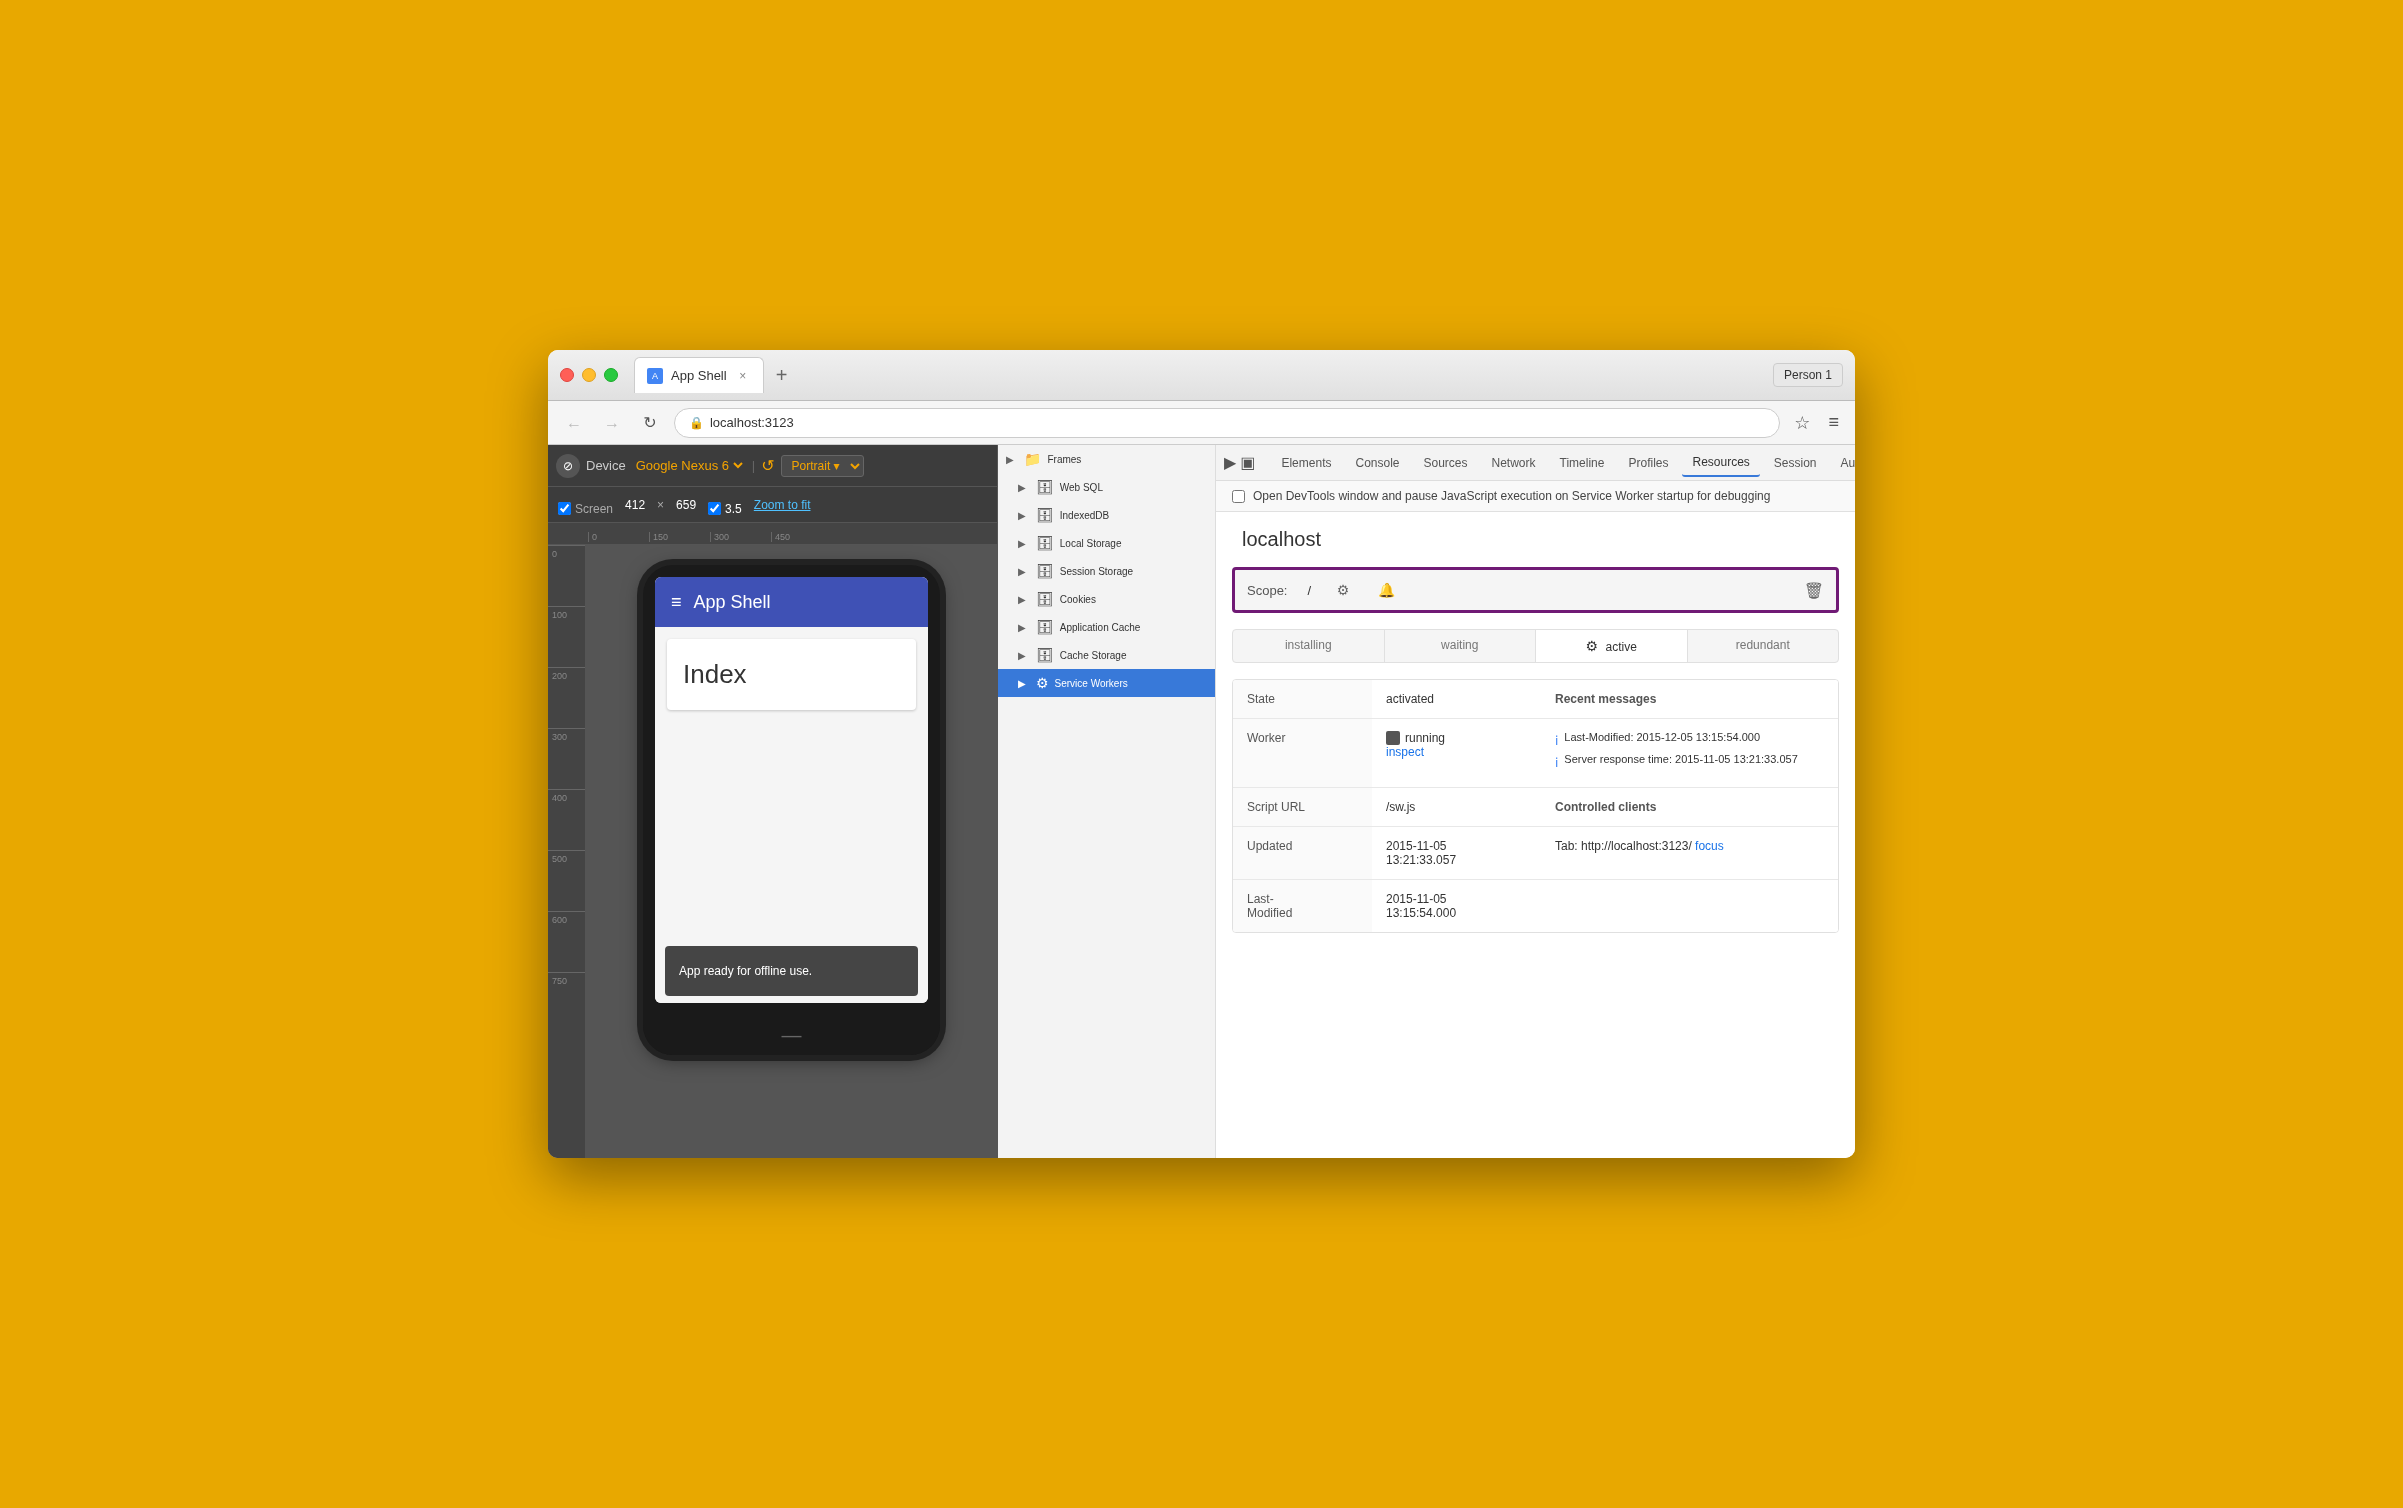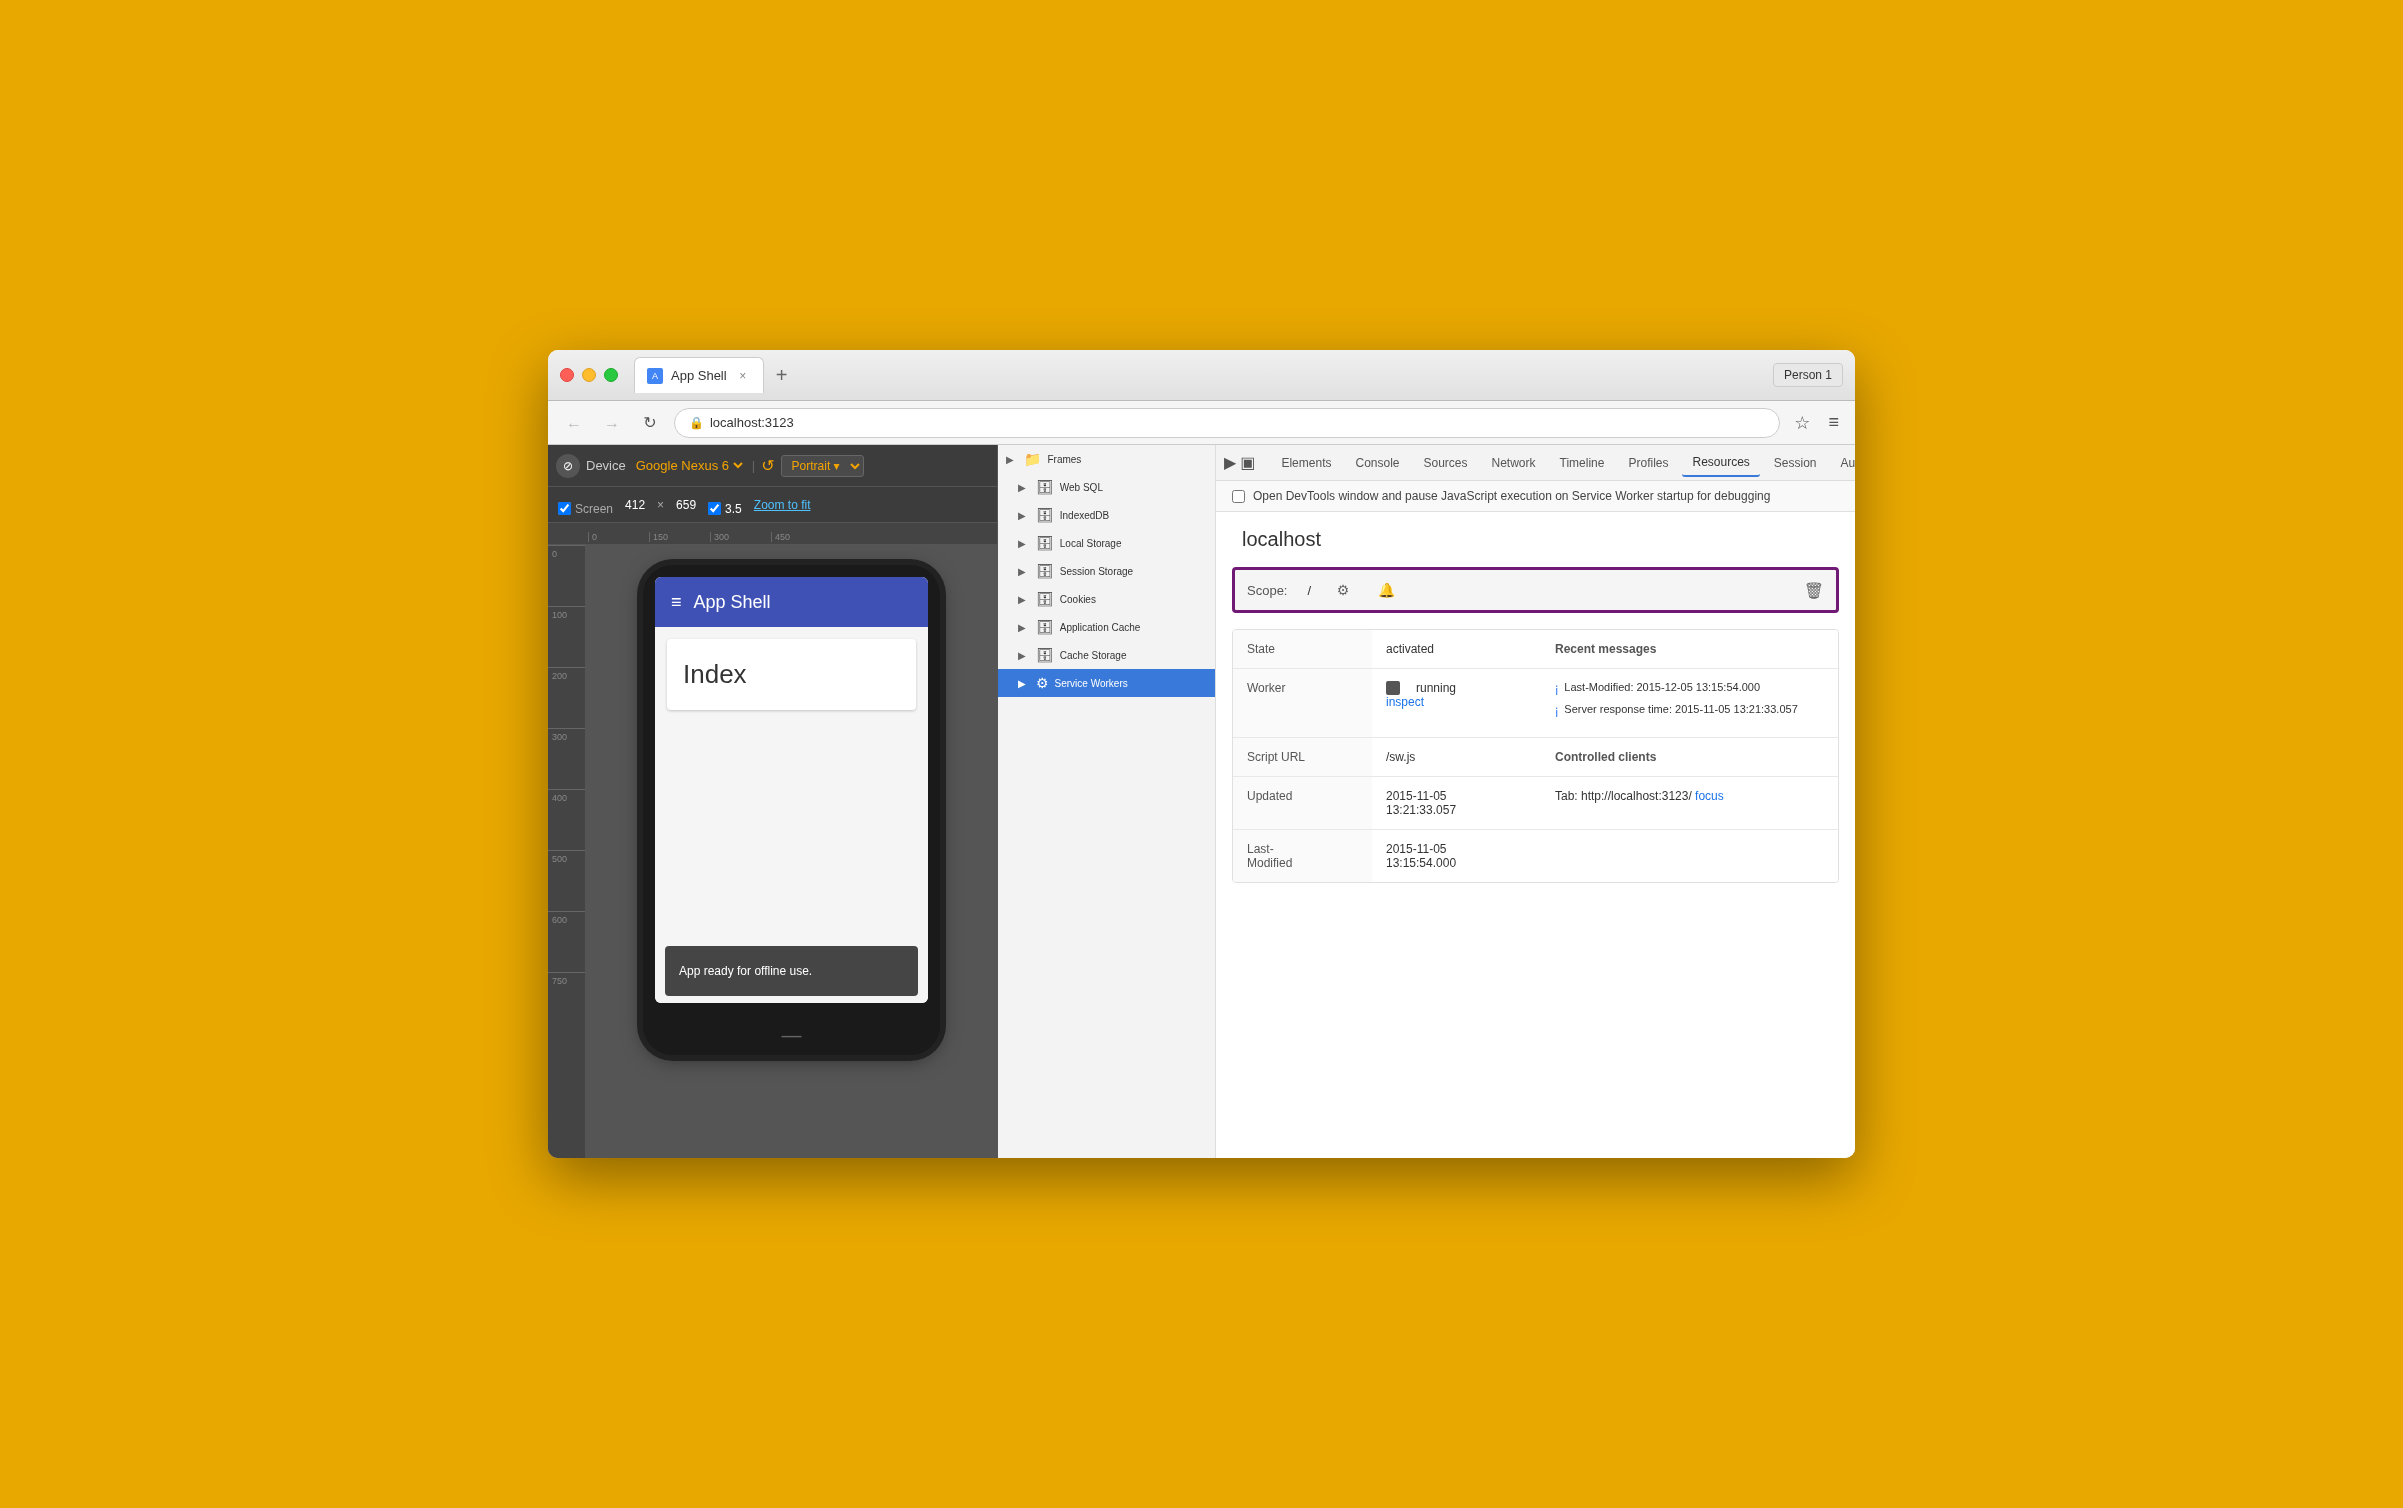--- a/index.html
+++ b/index.html
@@ -502,21 +502,21 @@
     .client-line {
       font-size: 12px; color: #333;
     }
     .client-line a {
       color: #1a73e8; text-decoration: none;
     }
 
     .worker-status {
       display: flex;
       align-items: flex-end;
-      gap: 16px;
+      gap: 5px;
     }
     .worker-stop-btn {
       width: 14px; height: 14px;
       background: #555;
       border-radius: 2px;
       flex-shrink: 0;
     }
     .worker-running-text { color: #333; font-size: 12px; }
     .worker-inspect-link {
       color: #1a73e8; text-decoration: none; font-size: 12px;
@@ -711,20 +711,35 @@
         <div class="sw-host-title">localhost</div>
 
         <div class="sw-scope-row">
           <span class="scope-label">Scope:</span>
           <span class="scope-value">/</span>
           <div class="scope-icon-btn">⚙</div>
           <div class="scope-icon-btn">🔔</div>
           <div class="scope-delete-btn">🗑</div>
         </div>
 
+        <div class="sw-status-tabs">
+          <div class="sw-status-tab">
+            <span>installing</span>
+          </div>
+          <div class="sw-status-tab">
+            <span>waiting</span>
+          </div>
+          <div class="sw-status-tab active">
+            <span class="tab-gear">⚙</span>
+            <span>active</span>
+          </div>
+          <div class="sw-status-tab">
+            <span>redundant</span>
+          </div>
+        </div>
 
         <div style="display:grid; grid-template-columns: 139px 1fr 297px; border:1px solid #e0e0e0; border-radius:4px; overflow:hidden;">
 
           <div class="sw-row-label">State</div>
           <div class="sw-row-value">activated</div>
           <div class="sw-row-value" style="font-weight:600; color:#555; border-bottom:1px solid #e8e8e8;">
             <span>Recent messages</span>
           </div>
 
           <div class="sw-row-label">Worker</div>

